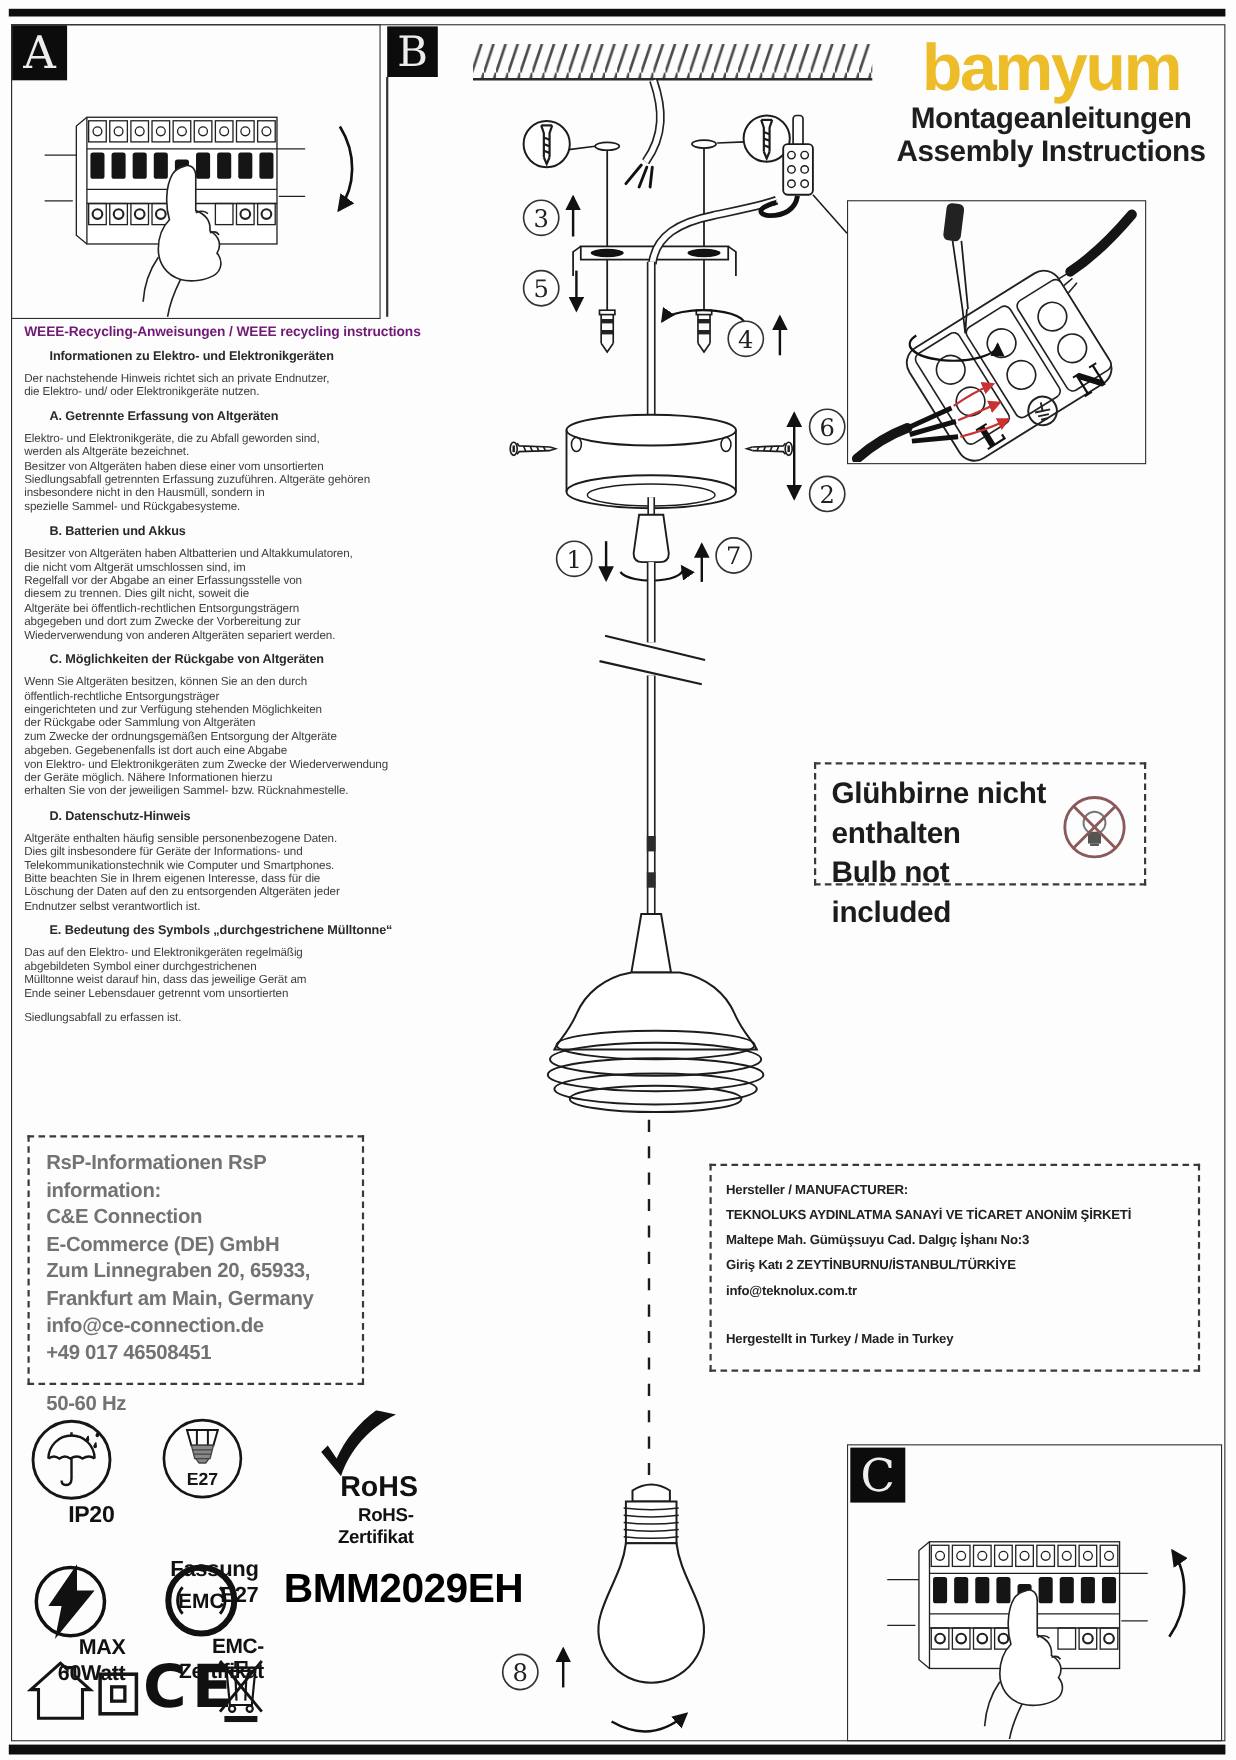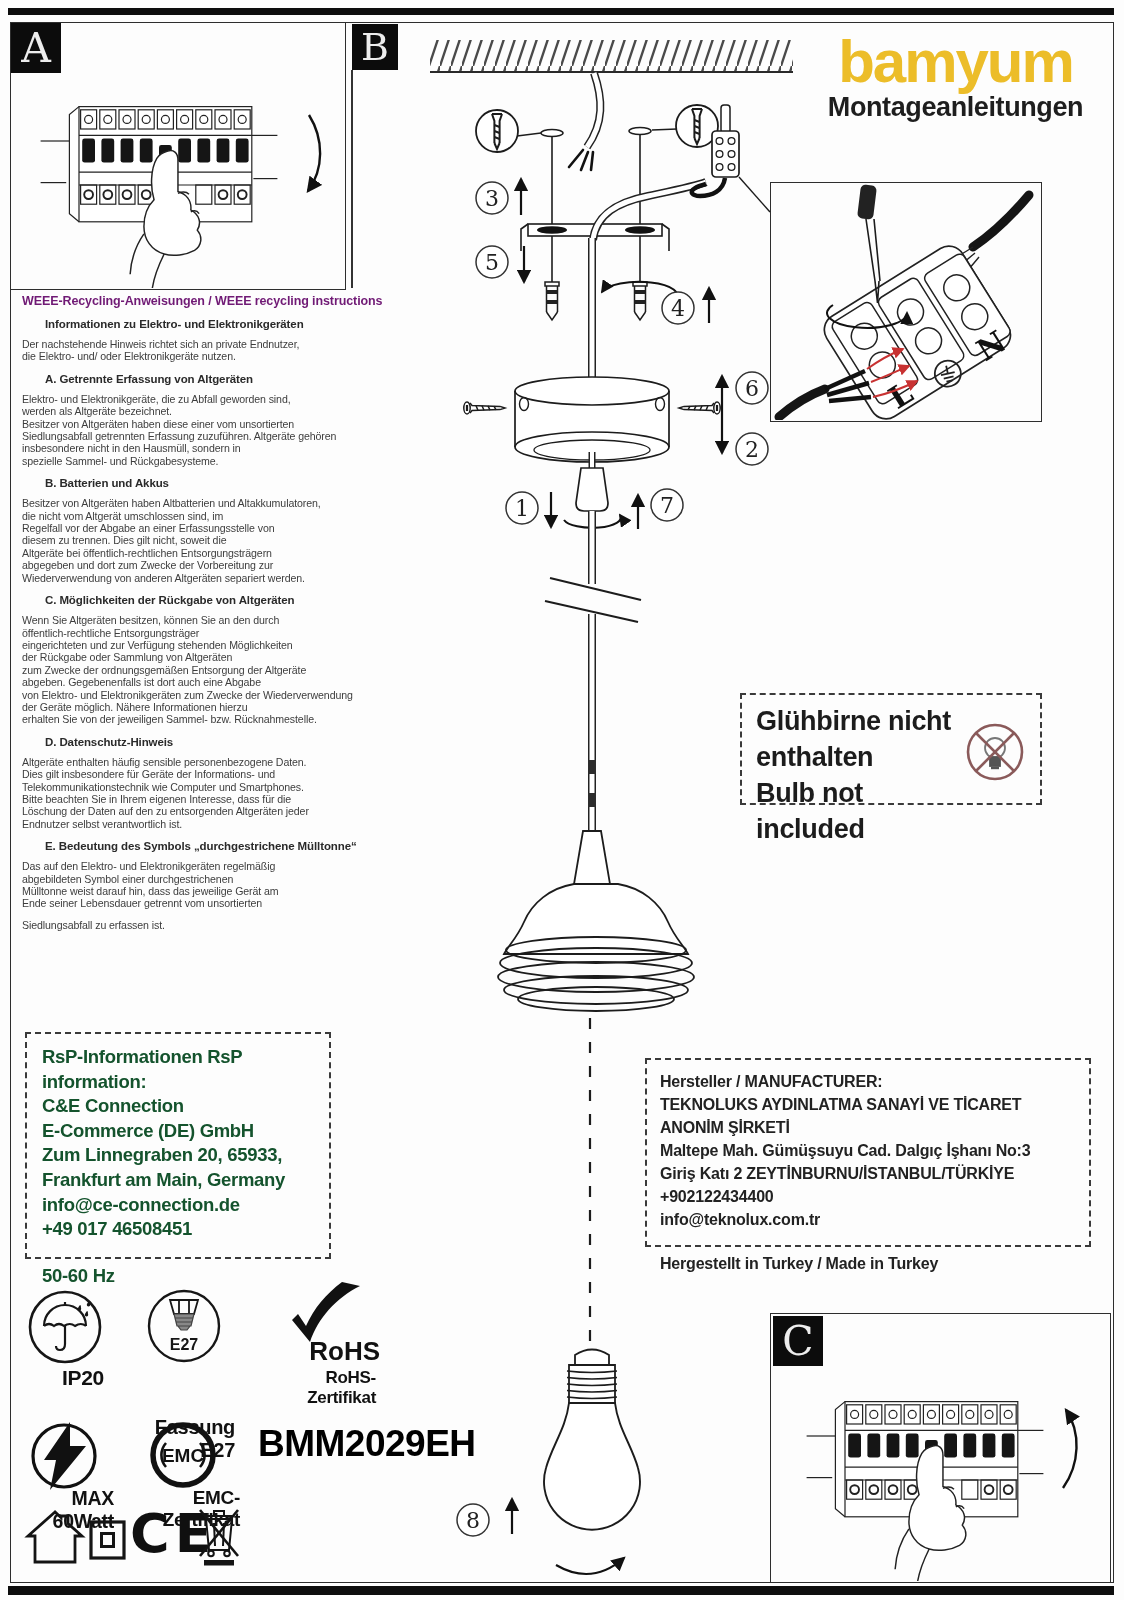--- a/index.html
+++ b/index.html
@@ -17,23 +17,23 @@
   .brand .logo{font-size:60px;font-weight:bold;color:#ECBD29;letter-spacing:-2px;line-height:60px;}
   .brand .sub{font-size:27px;font-weight:600;color:#1e1e1e;line-height:30px;letter-spacing:-0.4px;}
   
   .weee{width:432px;letter-spacing:-0.1px;}
   .weee .title{font-size:12.5px;font-weight:bold;color:#701a75;margin-bottom:9px;}
   .weee .h{font-size:11.5px;font-weight:bold;color:#2a2a2a;margin:10px 0 8px 0;padding-left:23px;}
   .weee .b{font-size:10.6px;color:#3d3d3d;line-height:12.4px;white-space:pre-line;margin-bottom:9px;}
   .weee .foot{font-size:10.6px;color:#3d3d3d;margin-top:0;}
   
   .dashed{border:2.2px dashed #3a3a3a;box-sizing:border-box;}
-  .rsp{padding:11px 15px;font-size:18.5px;font-weight:700;color:#14532d;line-height:24.6px;letter-spacing:-0.3px;}
+  .rsp{padding:11px 15px;font-size:18.5px;font-weight:700;color:#737373;line-height:24.6px;letter-spacing:-0.3px;}
   .rsp .gap{margin-top:22px;}
-  .mfg{padding:10px 13px;font-size:16px;font-weight:700;color:#222;line-height:23px;letter-spacing:-0.2px;}
+  .mfg{padding:10px 13px;font-size:12px;font-weight:700;color:#222;line-height:23px;letter-spacing:-0.2px;}
   .mfg .made{margin-top:21px;}
   .bulbnote{padding:8px 14px;}
   .bulbnote .t{font-size:27px;font-weight:600;color:#1c1c1c;line-height:36px;letter-spacing:-0.3px;}
   
   .cap{position:absolute;text-align:right;font-weight:bold;color:#111;letter-spacing:-0.3px;}
   .model{font-size:37px;font-weight:bold;color:#000;letter-spacing:-0.5px;font-family:"Liberation Sans",sans-serif;}
   .cemark{font-size:54px;font-weight:bold;color:#101010;font-family:"DejaVu Sans",sans-serif;letter-spacing:5px;}
   .overlay{position:absolute;left:0;top:0;pointer-events:none;}
 </style>
 </head>
@@ -200,20 +200,21 @@
   </div>
 
   <div class="abs corner-label" style="left:352px;top:24px;width:46px;height:46px;font-size:38px;">
     <span>B</span>
   </div>
   <div class="abs b-line" style="left:351px;top:70px;height:218px;"></div>
 
   <div class="abs brand" style="left:798px;top:32px;">
     <div class="logo">bamyum</div>
     <div class="sub" style="margin-top:0;">Montageanleitungen</div>
+    <div class="sub">Assembly Instructions</div>
   </div>
 
   <div class="abs frame" style="left:770px;top:182px;width:272px;height:240px;">
     <svg width="269" height="237" viewBox="0 0 269 237">
       <path d="M258,12 C236,38 220,52 202,64" fill="none" stroke="#151515" stroke-width="9" stroke-linecap="round"></path>
       <g stroke="#222" stroke-width="1.4" fill="none">
         <path d="M202,64 C190,72 178,78 168,84"></path>
         <path d="M204,70 C194,78 186,86 178,92"></path>
         <path d="M208,74 C200,84 192,92 186,100"></path>
       </g>
@@ -285,21 +286,20 @@
     <div>info@ce-connection.de</div>
     <div>+49 017 46508451</div>
     <div class="gap">50-60 Hz</div>
   </div>
 
   <div class="abs dashed mfg" style="left:645px;top:1058px;width:446px;height:189px;">
     <div>Hersteller / MANUFACTURER:</div>
     <div>TEKNOLUKS AYDINLATMA SANAYİ VE TİCARET ANONİM ŞİRKETİ</div>
     <div>Maltepe Mah. Gümüşsuyu Cad. Dalgıç İşhanı No:3</div>
     <div>Giriş Katı 2 ZEYTİNBURNU/İSTANBUL/TÜRKİYE</div>
-    <div>+902122434400</div>
     <div>info@teknolux.com.tr</div>
     <div class="made">Hergestellt in Turkey / Made in Turkey</div>
   </div>
 
   <div class="abs" style="left:0;top:0;width:500px;height:1600px;">
     <svg class="abs" style="left:26px;top:1288px;" width="78" height="78" viewBox="0 0 78 78">
       <circle cx="39" cy="39" r="35" fill="none" stroke="#161616" stroke-width="2.6"></circle>
       <g fill="none" stroke="#161616" stroke-width="2.2">
         <path d="M18,38 A 21 21 0 0 1 60,38"></path>
         <path d="M18,38 Q23,34 28,38 Q33,34 38,38 Q44,34 49,38 Q55,34 60,38"></path>

